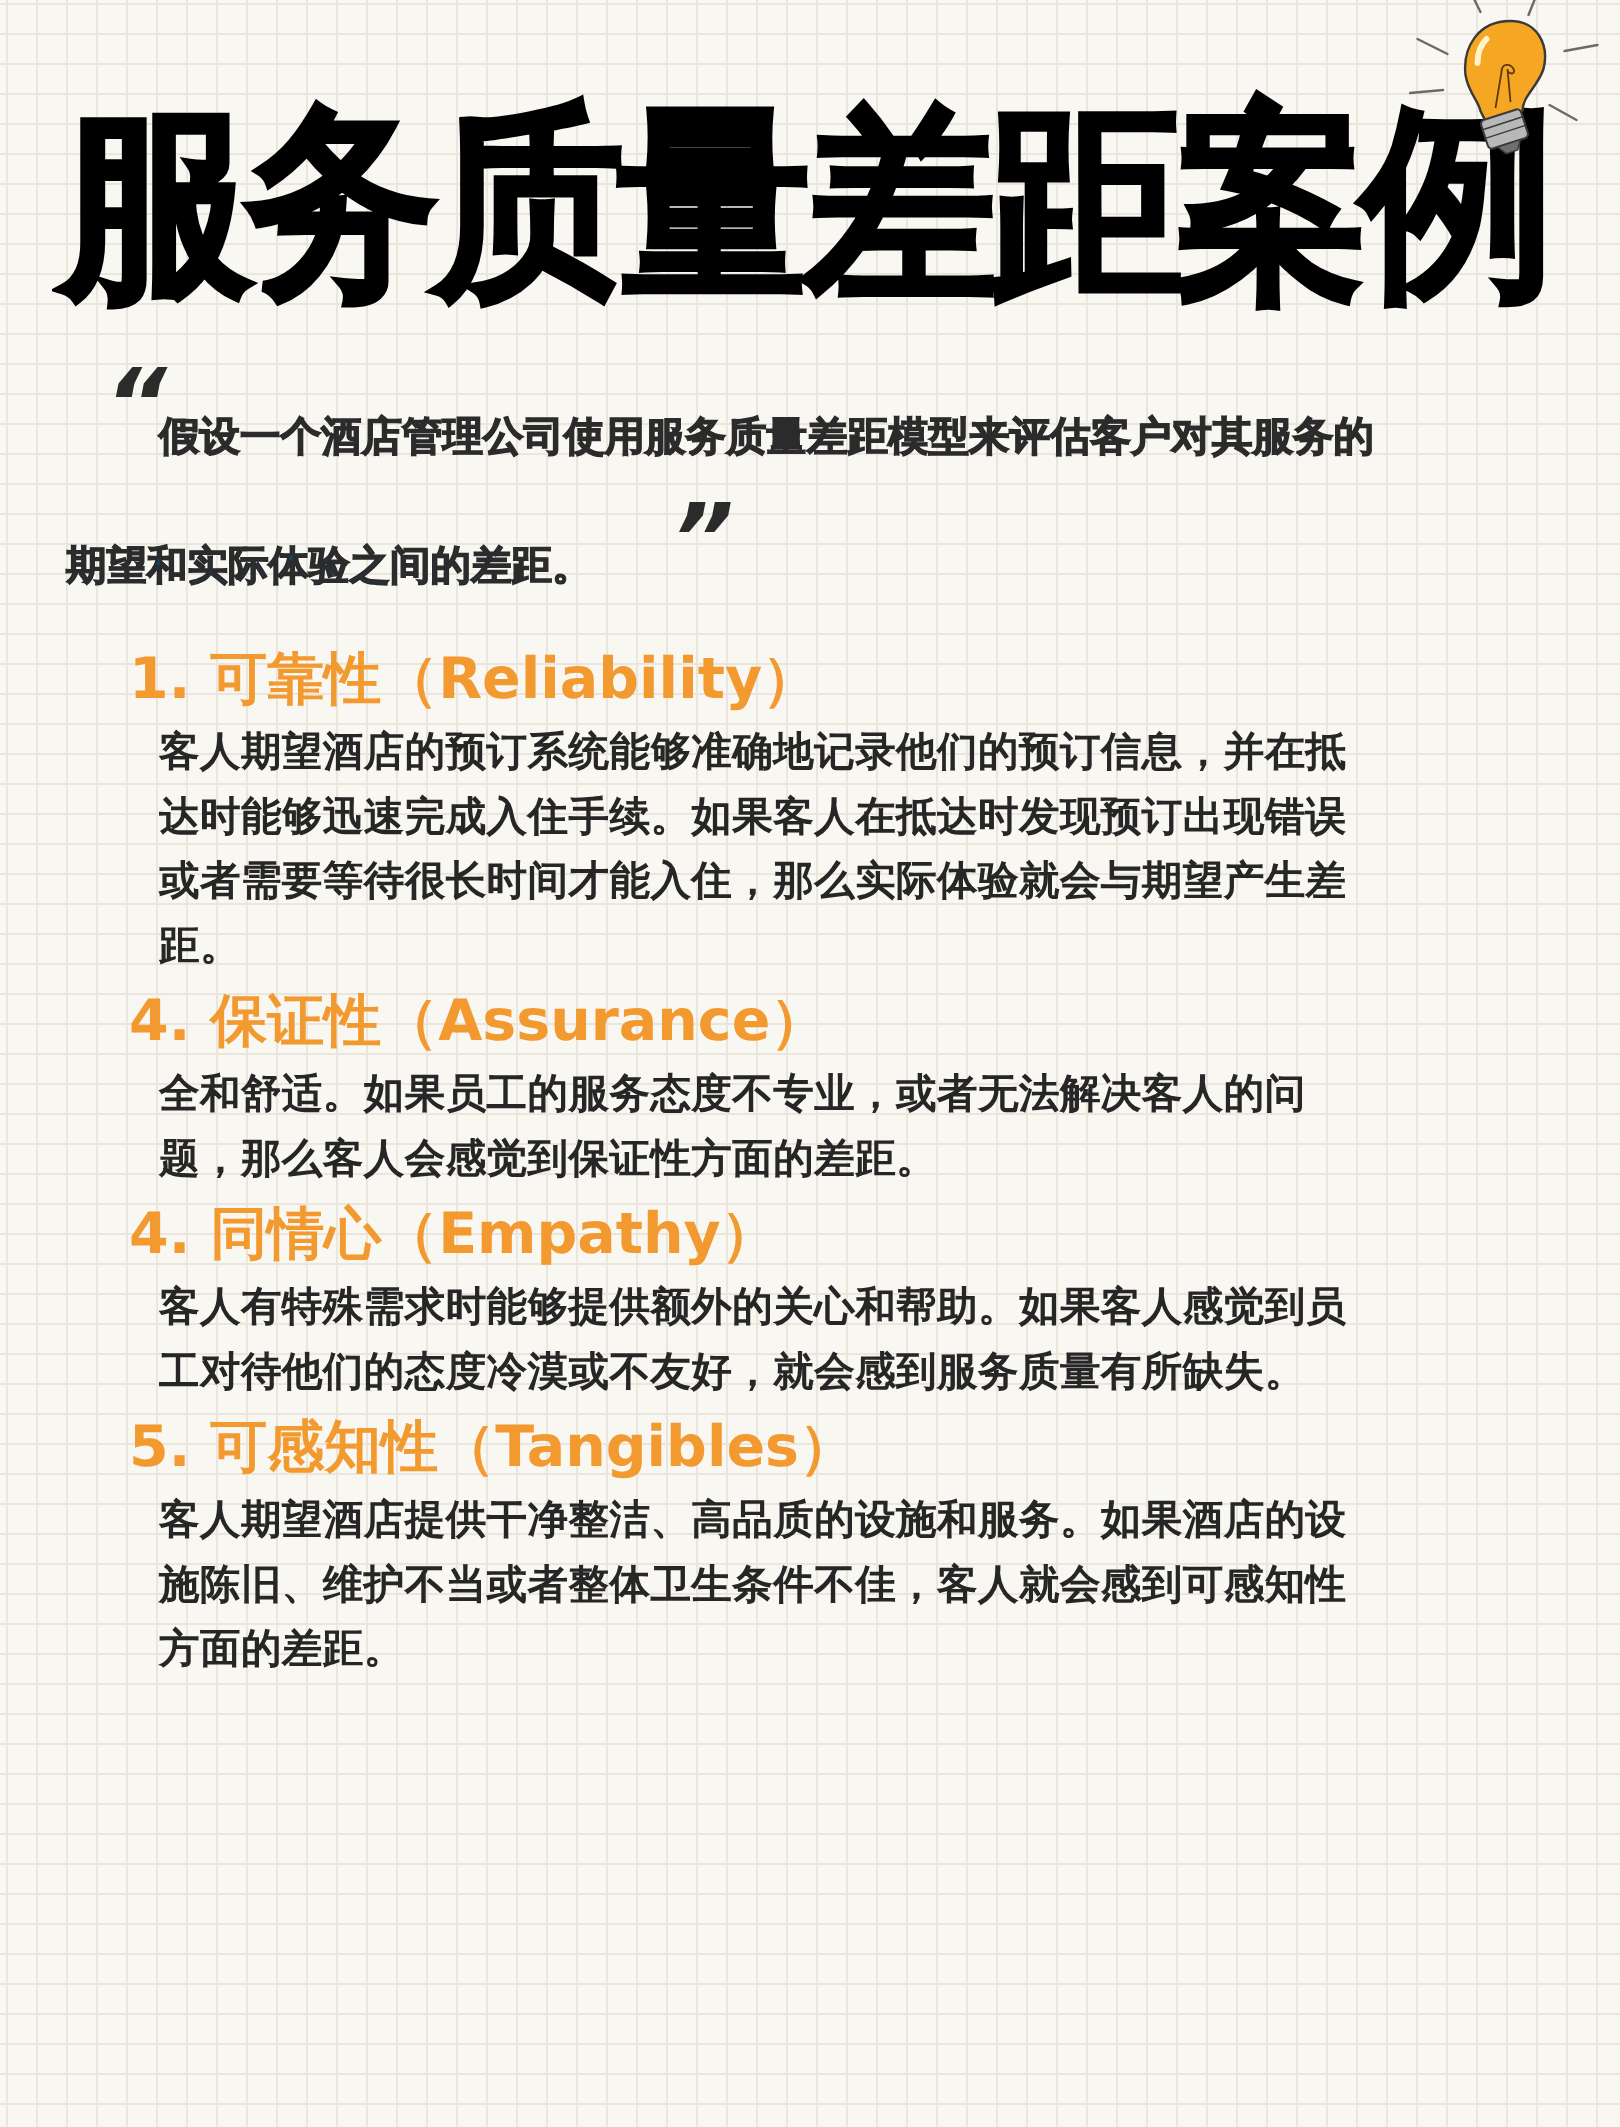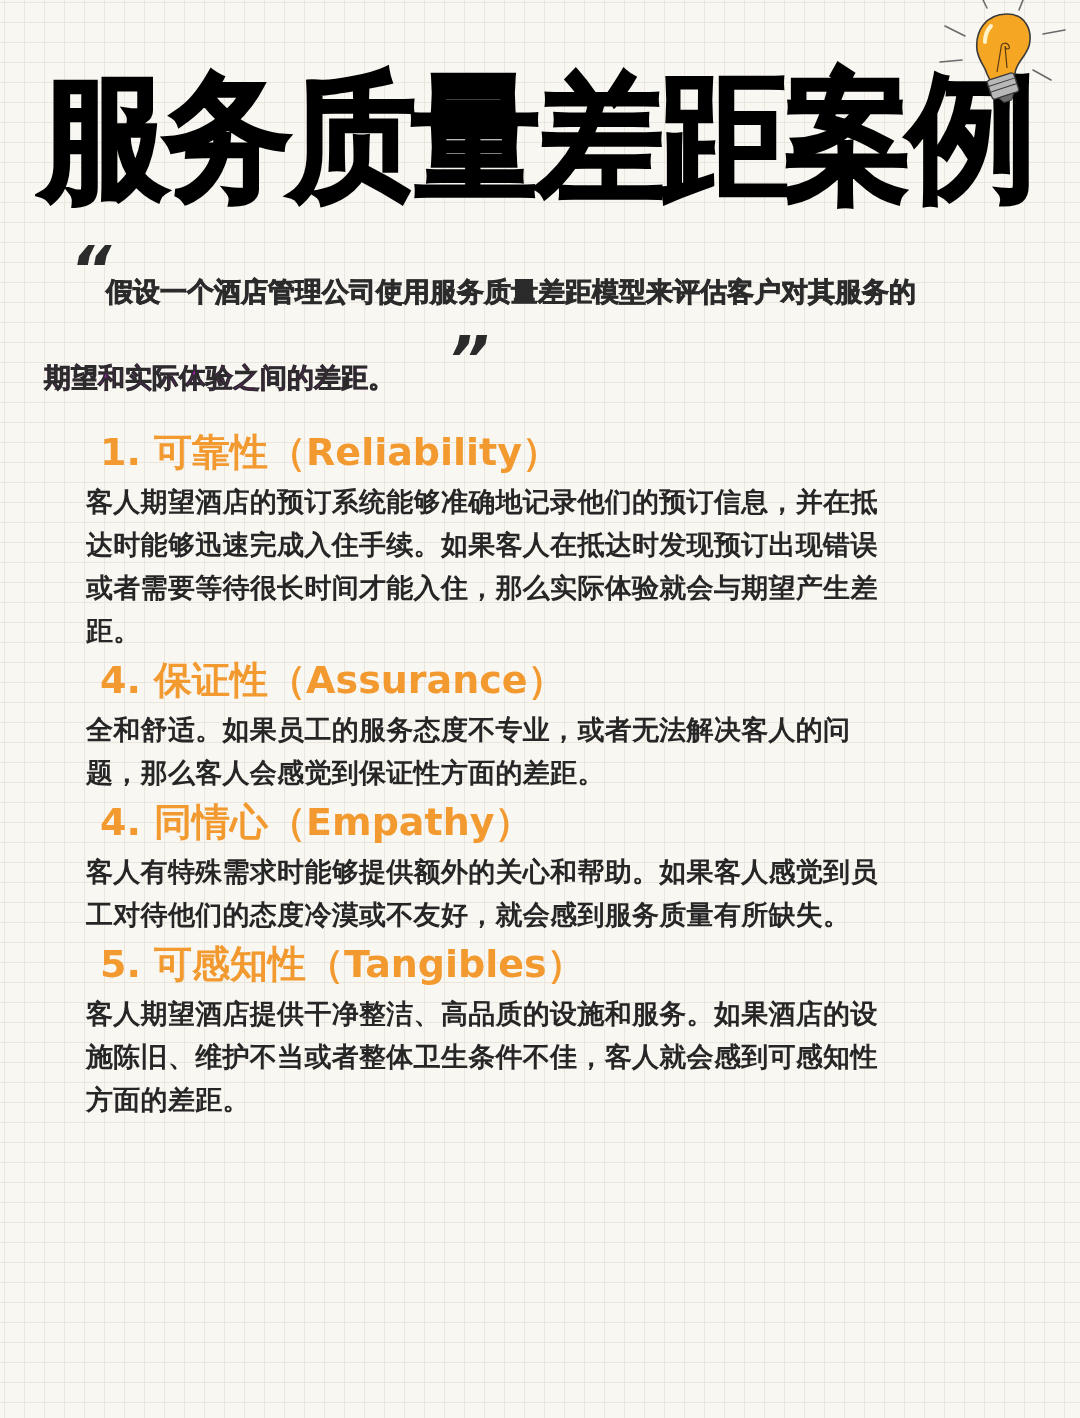--- a/index.html
+++ b/index.html
@@ -84,21 +84,21 @@
       -webkit-text-stroke: 0.8px #2b2b2b;
       white-space: nowrap;
     }
     .intro-line2 {
       position: absolute;
       left: 44px;
       top: 358px;
       font-weight: 900;
       font-size: 27px;
       line-height: 40px;
-      color: #a21caf;
+      color: #0c4a6e;
       -webkit-text-stroke: 0.8px #2b2b2b;
       white-space: nowrap;
     }
 
     
     .sections {
       position: absolute;
       left: 86px;
       top: 424px;
       width: 900px;
@@ -108,30 +108,30 @@
     }
     .section-heading {
       margin: 0;
       height: 56px;
       font-family: "DejaVu Sans", sans-serif;
       font-weight: bold;
       font-size: 38px;
       line-height: 56px;
       color: #f29a30;
       white-space: nowrap;
-      padding-left: 14px;
     }
     .section-body {
       margin: 0;
       font-family: "DejaVu Sans", sans-serif;
       font-weight: bold;
       font-size: 27px;
       line-height: 43px;
       color: #262626;
       letter-spacing: 0.3px;
+      padding-left: 20px;
     }
     .section-body .line {
       display: block;
       white-space: nowrap;
     }
   </style>
 </head>
 <body>
 
 <h1 class="title">服务质量差距案例</h1>

